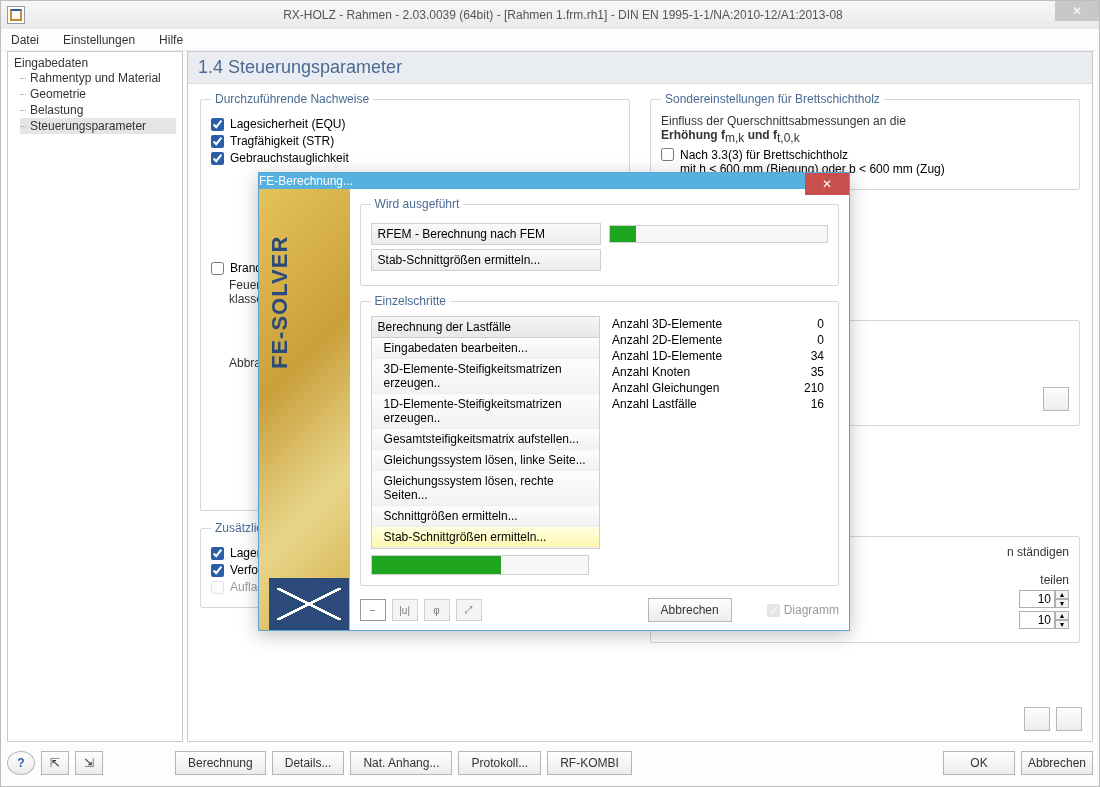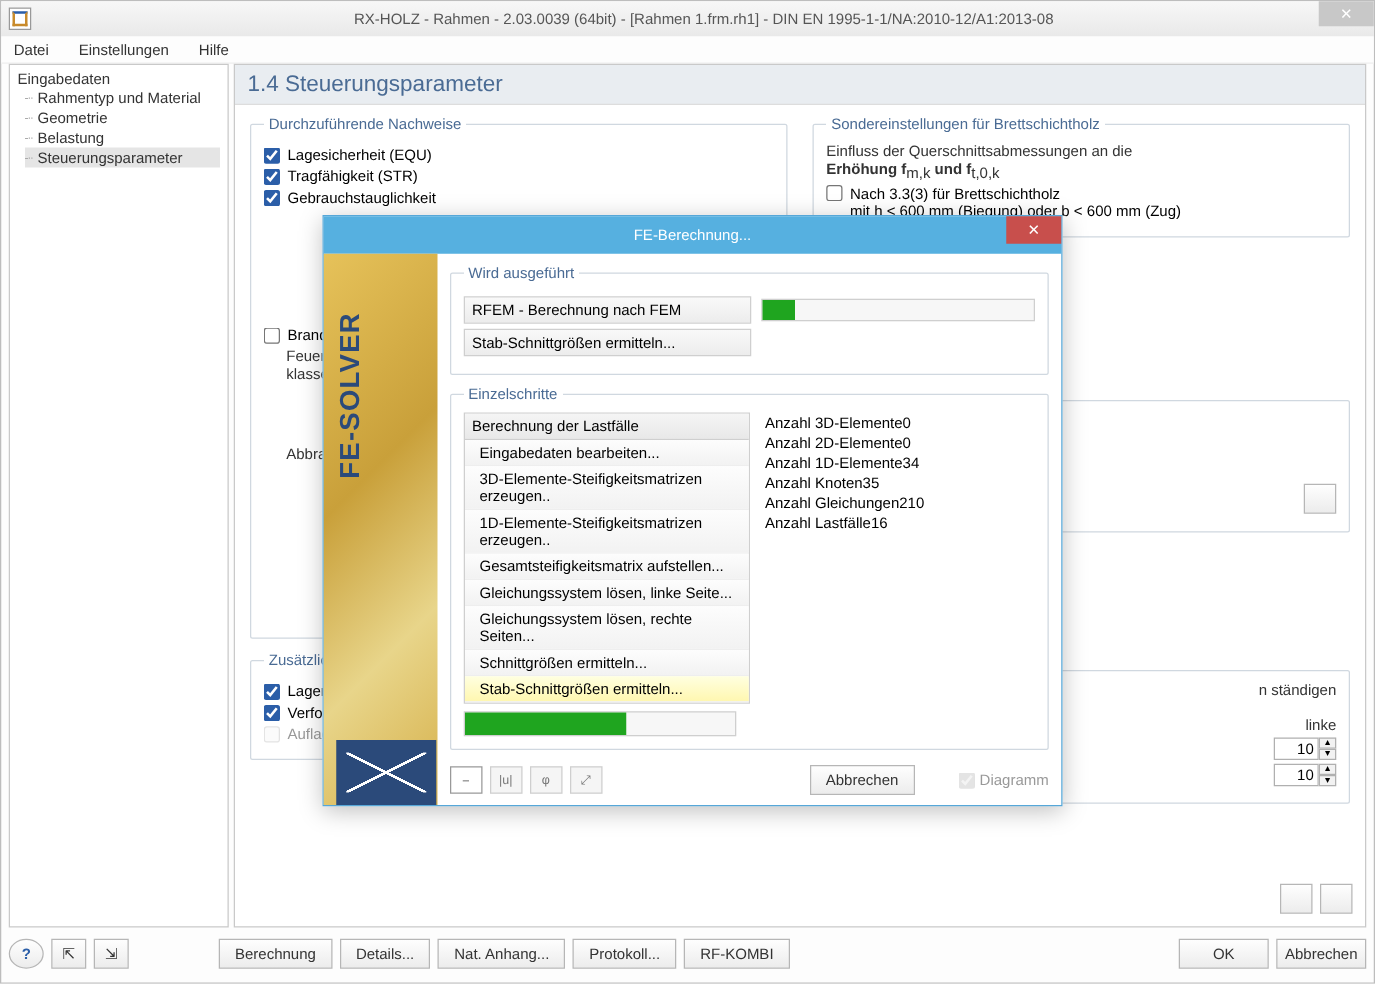--- a/index.html
+++ b/index.html
@@ -43,40 +43,40 @@
 .btn{background:linear-gradient(#fefefe,#ececec);border:1px solid #b6b6b6;height:24px;padding:0 12px;display:inline-flex;align-items:center;justify-content:center;color:#333;cursor:default;}
 .btn.icon{width:28px;padding:0;}
 .spacer{flex:1;}
 .cornerbtns{position:absolute;right:10px;bottom:10px;display:flex;gap:6px;}
 .sqbtn{width:26px;height:24px;border:1px solid #b6b6b6;background:linear-gradient(#fefefe,#ececec);}
 
 .helpbtn{width:28px;height:24px;border:1px solid #b6b6b6;background:linear-gradient(#fefefe,#ececec);border-radius:50%;display:flex;align-items:center;justify-content:center;color:#2b5ea8;font-weight:bold;}
 
 
 .modal{position:absolute;left:258px;top:172px;width:592px;background:#fff;border:1px solid #56a7d8;box-shadow:0 4px 18px rgba(0,0,0,.25);}
-.modal .mtitle{height:30px;background:#56b0e0;display:flex;align-items:center;justify-content:center;color:#fff;position:relative;}
+.modal .mtitle{height:16px;background:#56b0e0;display:flex;align-items:center;justify-content:flex-start;color:#fff;position:relative;}
 .modal .mclose{position:absolute;right:0;top:0;width:44px;height:22px;background:#c84f4c;color:#fff;display:flex;align-items:center;justify-content:center;}
 .modal .mbody{display:flex;}
 .sideimg{width:110px;background:linear-gradient(135deg,#e6c25a 0%,#c9a03a 40%,#e8d58a 70%,#d6b04a 100%);position:relative;}
 .sideimg .vtext{position:absolute;left:8px;top:180px;transform:rotate(-90deg);transform-origin:left top;color:#2b4a7a;font-weight:bold;font-size:22px;letter-spacing:1px;white-space:nowrap;}
 .sideimg .logo{position:absolute;bottom:0;left:10px;width:80px;height:52px;background:#2b4a7a;}
 .sideimg .logo::after{content:"";position:absolute;left:8px;top:10px;width:64px;height:32px;background:linear-gradient(to bottom right,transparent 48%,#fff 48% 52%,transparent 52%),linear-gradient(to bottom left,transparent 48%,#fff 48% 52%,transparent 52%);}
 .mcontent{flex:1;padding:8px 10px;}
 .mcontent fieldset{margin-bottom:8px;}
 .proglabel{background:linear-gradient(#f9f9f9,#ececec);border:1px solid #cfcfcf;padding:3px 6px;display:inline-block;}
 .progrow{display:flex;align-items:center;gap:8px;margin:4px 0;}
 .progbar{flex:1;height:18px;border:1px solid #cfcfcf;background:#f7f7f7;position:relative;}
 .progbar .fill{position:absolute;left:0;top:0;bottom:0;background:#1fa51f;}
 .stepgrid{display:flex;gap:8px;}
 .steplist{flex:1;border:1px solid #cfcfcf;background:#fff;}
 .steplist .hdr{background:linear-gradient(#f5f5f5,#e8e8e8);border-bottom:1px solid #cfcfcf;padding:3px 6px;}
 .steplist .item{border-bottom:1px solid #eee;padding:3px 12px;background:linear-gradient(#fdfdfd,#f2f2f2);}
 .steplist .item.curr{background:linear-gradient(#ffffe0,#fff7b0);}
 .stats{width:220px;}
-.stats .row{display:flex;padding:1px 4px;}
+.stats .row{display:flex;justify-content:space-between;padding:1px 4px;}
 .mprogress{height:20px;border:1px solid #cfcfcf;background:#f7f7f7;margin-top:6px;position:relative;width:218px;}
 .mprogress .fill{position:absolute;left:0;top:0;bottom:0;width:60%;background:#1fa51f;}
 .mfoot{display:flex;align-items:center;gap:6px;margin-top:12px;}
 .mfoot .tool{width:26px;height:22px;border:1px solid #cfcfcf;background:#f5f5f5;display:flex;align-items:center;justify-content:center;color:#777;font-size:10px;}
 .mfoot .tool.active{background:#fff;border-color:#999;color:#333;}
 .mfoot .abbr{margin-left:160px;}
 .mfoot .diag{margin-left:auto;display:flex;align-items:center;gap:4px;color:#999;padding-left:29px;}
 input[type=checkbox][disabled]{opacity:.6;}
 </style>
 </head>
@@ -180,21 +180,21 @@
                     <input type="radio" name="lager" style="">
                     <span>Stütze...</span>
                   </label>
                 <div class="sqbtn"></div>
               </div>
             </div>
           </fieldset>
 
           <fieldset style="margin-top:110px;">
             <div class="small" style="text-align:right;">n ständigen</div>
-            <div class="small" style="text-align:right;margin-top:14px;">linke</div>
+            <div class="small" style="text-align:right;margin-top:14px;">teilen</div>
             <div class="lowerrow">
               <span>- Ergebnisverläufe:</span>
               <span class="spin">
                   <input value="10" style="">
                   <span class="btns">
                     <span>▲</span>
                     <span>▼</span>
                   </span>
                 </span>
             </div>

